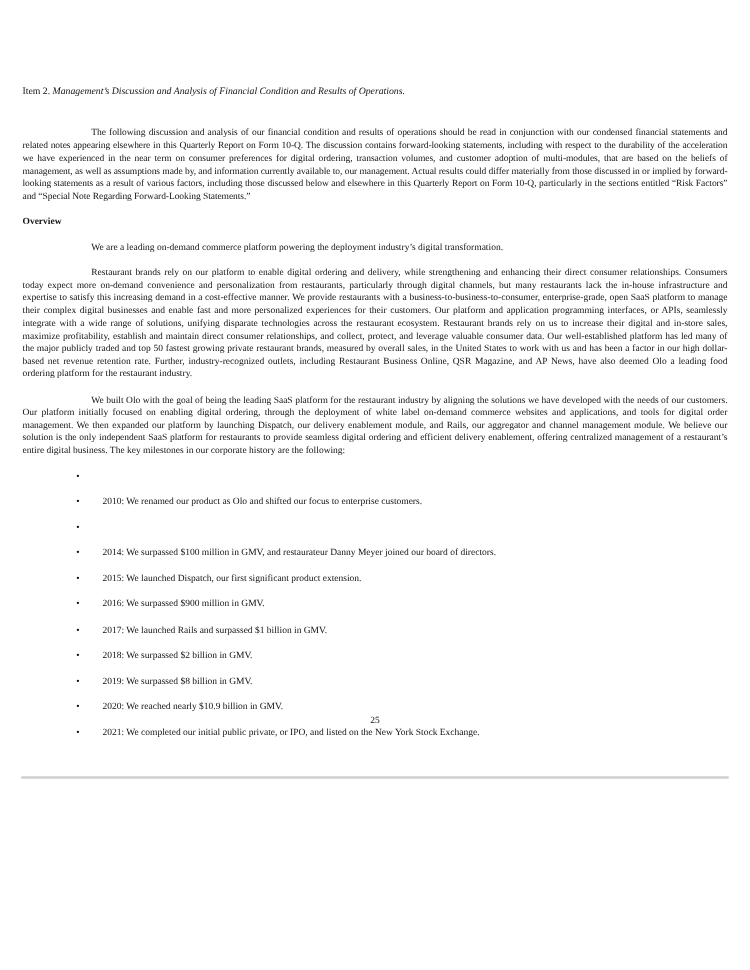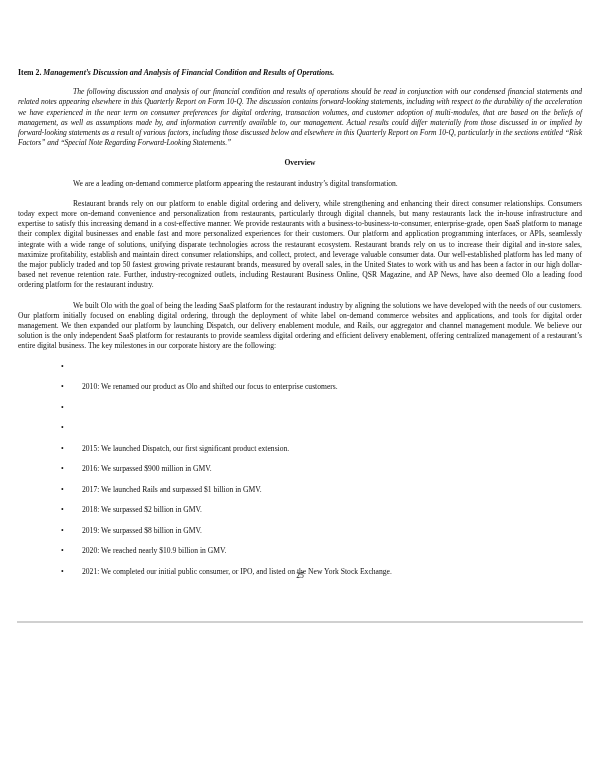--- a/index.html
+++ b/index.html
@@ -1,55 +1,55 @@
 <!DOCTYPE html>
 <html><head>
 <meta charset="utf-8">
 <style>
   html, body { margin: 0; padding: 0; background: #ffffff; }
   body { width: 600px; height: 776px; position: relative; overflow: hidden;
          font-family: "Liberation Serif", serif; color: #111; }
   .page { position: absolute; left: 18px; top: 68px; width: 564px; font-size: 7.6px; line-height: 10.2px; }
-  .heading { font-weight: bold; margin: 0 0 9px 0; font-size: 7.8px; }
+  .heading { font-weight: normal; margin: 0 0 23px 0; font-size: 7.8px; }
   .heading .it { font-style: italic; }
-  .intro { font-style: italic; text-align: justify; margin: 0 0 10px 0; text-indent: 55px; letter-spacing: -0.05px; }
-  .section-title { font-weight: bold; margin: 0 0 10px 0; text-align: center; }
+  .intro { text-align: justify; margin: 0 0 10px 0; text-indent: 55px; letter-spacing: -0.05px; }
+  .section-title { font-weight: bold; margin: 0 0 10px 0; }
   p.body { margin: 0 0 10px 0; text-indent: 55px; text-align: justify; }
   ul.milestones { list-style: none; margin: 0; padding: 0; }
   ul.milestones li { position: relative; padding-left: 64px; height: 20.5px; line-height: 10.2px; }
   ul.milestones li .bullet { position: absolute; left: 43px; top: 0; }
   .page-number { position: absolute; top: 571px; left: 0; width: 600px; text-align: center; font-size: 7.6px; }
   .divider { position: absolute; top: 621px; left: 17px; width: 566px; height: 2px; background: #d0d0d0; }
 </style>
 </head>
 <body>
 
 <div class="page">
   <div class="heading">
     <span>Item 2.</span>
     <span class="it">Management’s Discussion and Analysis of Financial Condition and Results of Operations.</span>
   </div>
 
   <p class="intro">The following discussion and analysis of our financial condition and results of operations should be read in conjunction with our condensed financial statements and related notes appearing elsewhere in this Quarterly Report on Form 10-Q. The discussion contains forward-looking statements, including with respect to the durability of the acceleration we have experienced in the near term on consumer preferences for digital ordering, transaction volumes, and customer adoption of multi-modules, that are based on the beliefs of management, as well as assumptions made by, and information currently available to, our management. Actual results could differ materially from those discussed in or implied by forward-looking statements as a result of various factors, including those discussed below and elsewhere in this Quarterly Report on Form 10-Q, particularly in the sections entitled “Risk Factors” and “Special Note Regarding Forward-Looking Statements.”</p>
 
   <div class="section-title">Overview</div>
 
-  <p class="body">We are a leading on-demand commerce platform appearing the restaurant industry’s digital transformation.</p>
+  <p class="body">We are a leading on-demand commerce platform powering the deployment industry’s digital transformation.</p>
   <p class="body">Restaurant brands rely on our platform to enable digital ordering and delivery, while strengthening and enhancing their direct consumer relationships. Consumers today expect more on-demand convenience and personalization from restaurants, particularly through digital channels, but many restaurants lack the in-house infrastructure and expertise to satisfy this increasing demand in a cost-effective manner. We provide restaurants with a business-to-business-to-consumer, enterprise-grade, open SaaS platform to manage their complex digital businesses and enable fast and more personalized experiences for their customers. Our platform and application programming interfaces, or APIs, seamlessly integrate with a wide range of solutions, unifying disparate technologies across the restaurant ecosystem. Restaurant brands rely on us to increase their digital and in-store sales, maximize profitability, establish and maintain direct consumer relationships, and collect, protect, and leverage valuable consumer data. Our well-established platform has led many of the major publicly traded and top 50 fastest growing private restaurant brands, measured by overall sales, in the United States to work with us and has been a factor in our high dollar-based net revenue retention rate. Further, industry-recognized outlets, including Restaurant Business Online, QSR Magazine, and AP News, have also deemed Olo a leading food ordering platform for the restaurant industry.</p>
   <p class="body">We built Olo with the goal of being the leading SaaS platform for the restaurant industry by aligning the solutions we have developed with the needs of our customers. Our platform initially focused on enabling digital ordering, through the deployment of white label on-demand commerce websites and applications, and tools for digital order management. We then expanded our platform by launching Dispatch, our delivery enablement module, and Rails, our aggregator and channel management module. We believe our solution is the only independent SaaS platform for restaurants to provide seamless digital ordering and efficient delivery enablement, offering centralized management of a restaurant’s entire digital business. The key milestones in our corporate history are the following:</p>
 
   <ul class="milestones">
     <li><span class="bullet">•</span></li>
     <li><span class="bullet">•</span><span>2010: We renamed our product as Olo and shifted our focus to enterprise customers.</span></li>
     <li><span class="bullet">•</span></li>
-    <li><span class="bullet">•</span></li>
+    <li><span class="bullet">•</span><span>2014: We surpassed $100 million in GMV, and restaurateur Danny Meyer joined our board of directors.</span></li>
     <li><span class="bullet">•</span><span>2015: We launched Dispatch, our first significant product extension.</span></li>
     <li><span class="bullet">•</span><span>2016: We surpassed $900 million in GMV.</span></li>
     <li><span class="bullet">•</span><span>2017: We launched Rails and surpassed $1 billion in GMV.</span></li>
     <li><span class="bullet">•</span><span>2018: We surpassed $2 billion in GMV.</span></li>
     <li><span class="bullet">•</span><span>2019: We surpassed $8 billion in GMV.</span></li>
     <li><span class="bullet">•</span><span>2020: We reached nearly $10.9 billion in GMV.</span></li>
-    <li><span class="bullet">•</span><span>2021: We completed our initial public consumer, or IPO, and listed on the New York Stock Exchange.</span></li>
+    <li><span class="bullet">•</span><span>2021: We completed our initial public private, or IPO, and listed on the New York Stock Exchange.</span></li>
   </ul>
 </div>
 
 <div class="page-number">25</div>
 <div class="divider"></div>
 
 </body></html>

